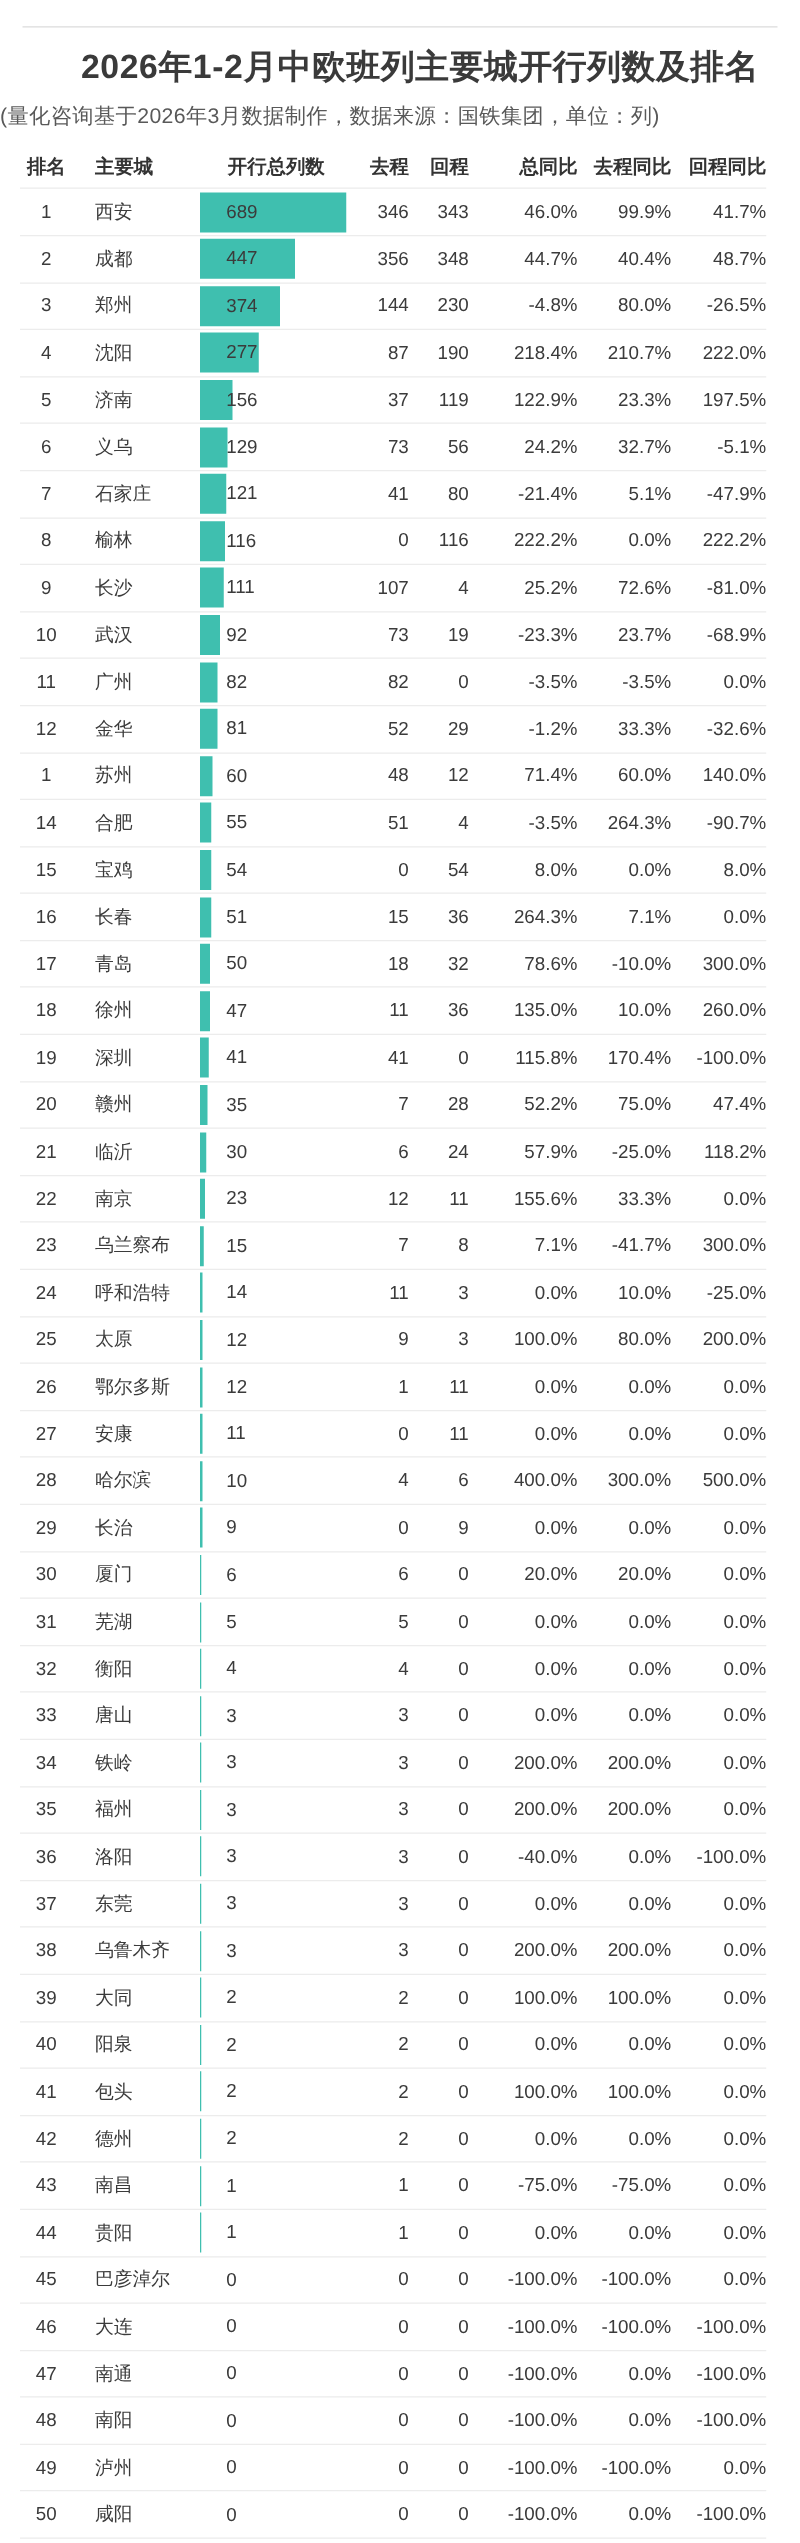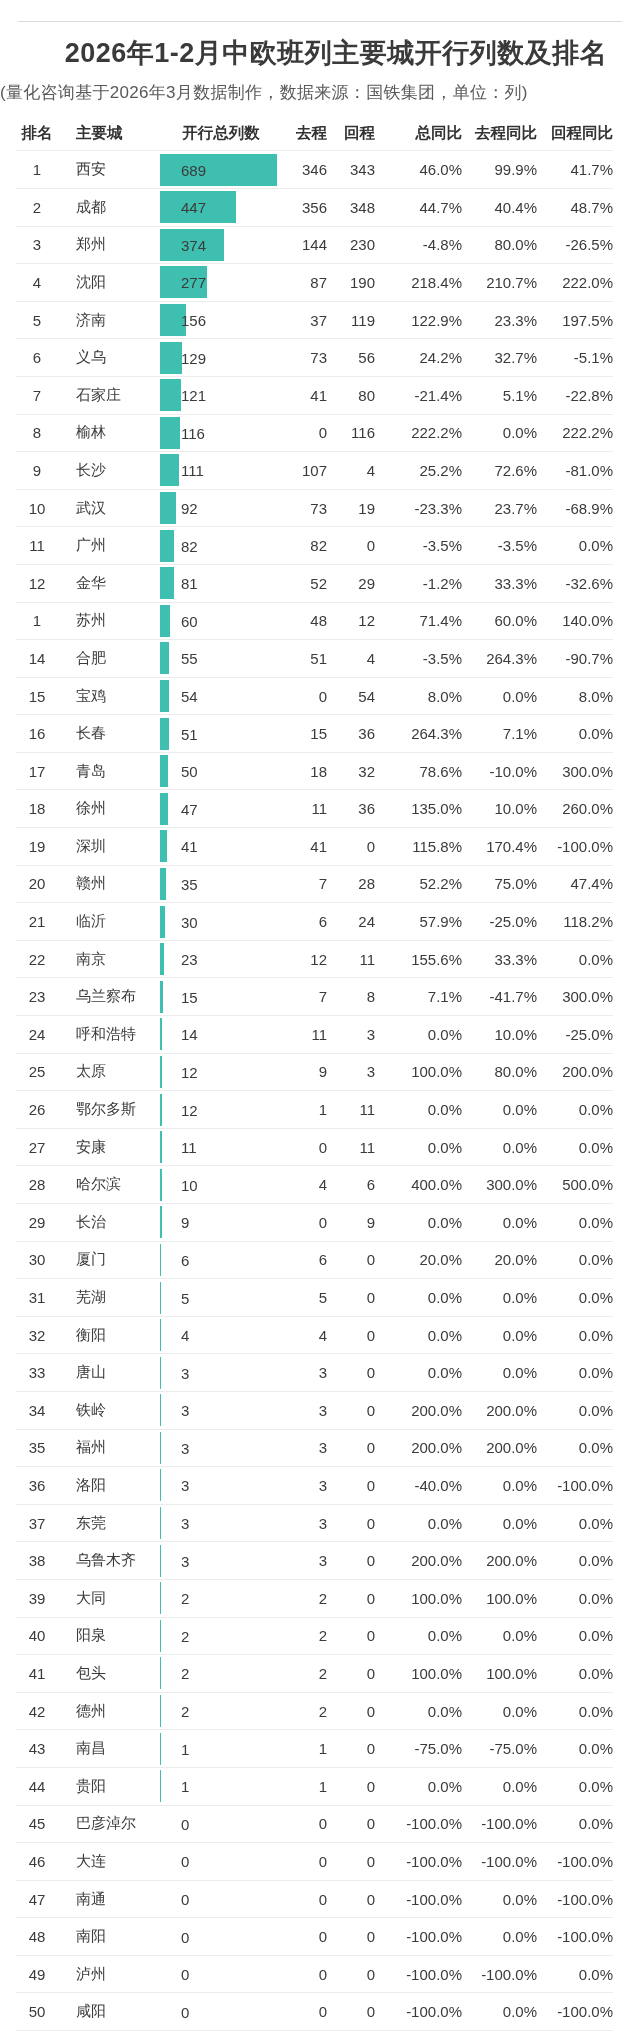--- a/index.html
+++ b/index.html
@@ -136,21 +136,21 @@
     <div class="cell rank">7</div>
     <div class="cell city">石家庄</div>
     <div class="barcell">
       <div class="bar" style="width: 20.5472px; background: rgb(63, 191, 175);"></div>
       <span class="barval">121</span>
     </div>
     <div class="cell num">41</div>
     <div class="cell num">80</div>
     <div class="cell num">-21.4%</div>
     <div class="cell num">5.1%</div>
-    <div class="cell num">-22.8%</div>
+    <div class="cell num">-47.9%</div>
   </div>
       <div class="trow">
     <div class="cell rank">8</div>
     <div class="cell city">榆林</div>
     <div class="barcell">
       <div class="bar" style="width: 19.6981px; background: rgb(63, 191, 175);"></div>
       <span class="barval">116</span>
     </div>
     <div class="cell num">0</div>
     <div class="cell num">116</div>

